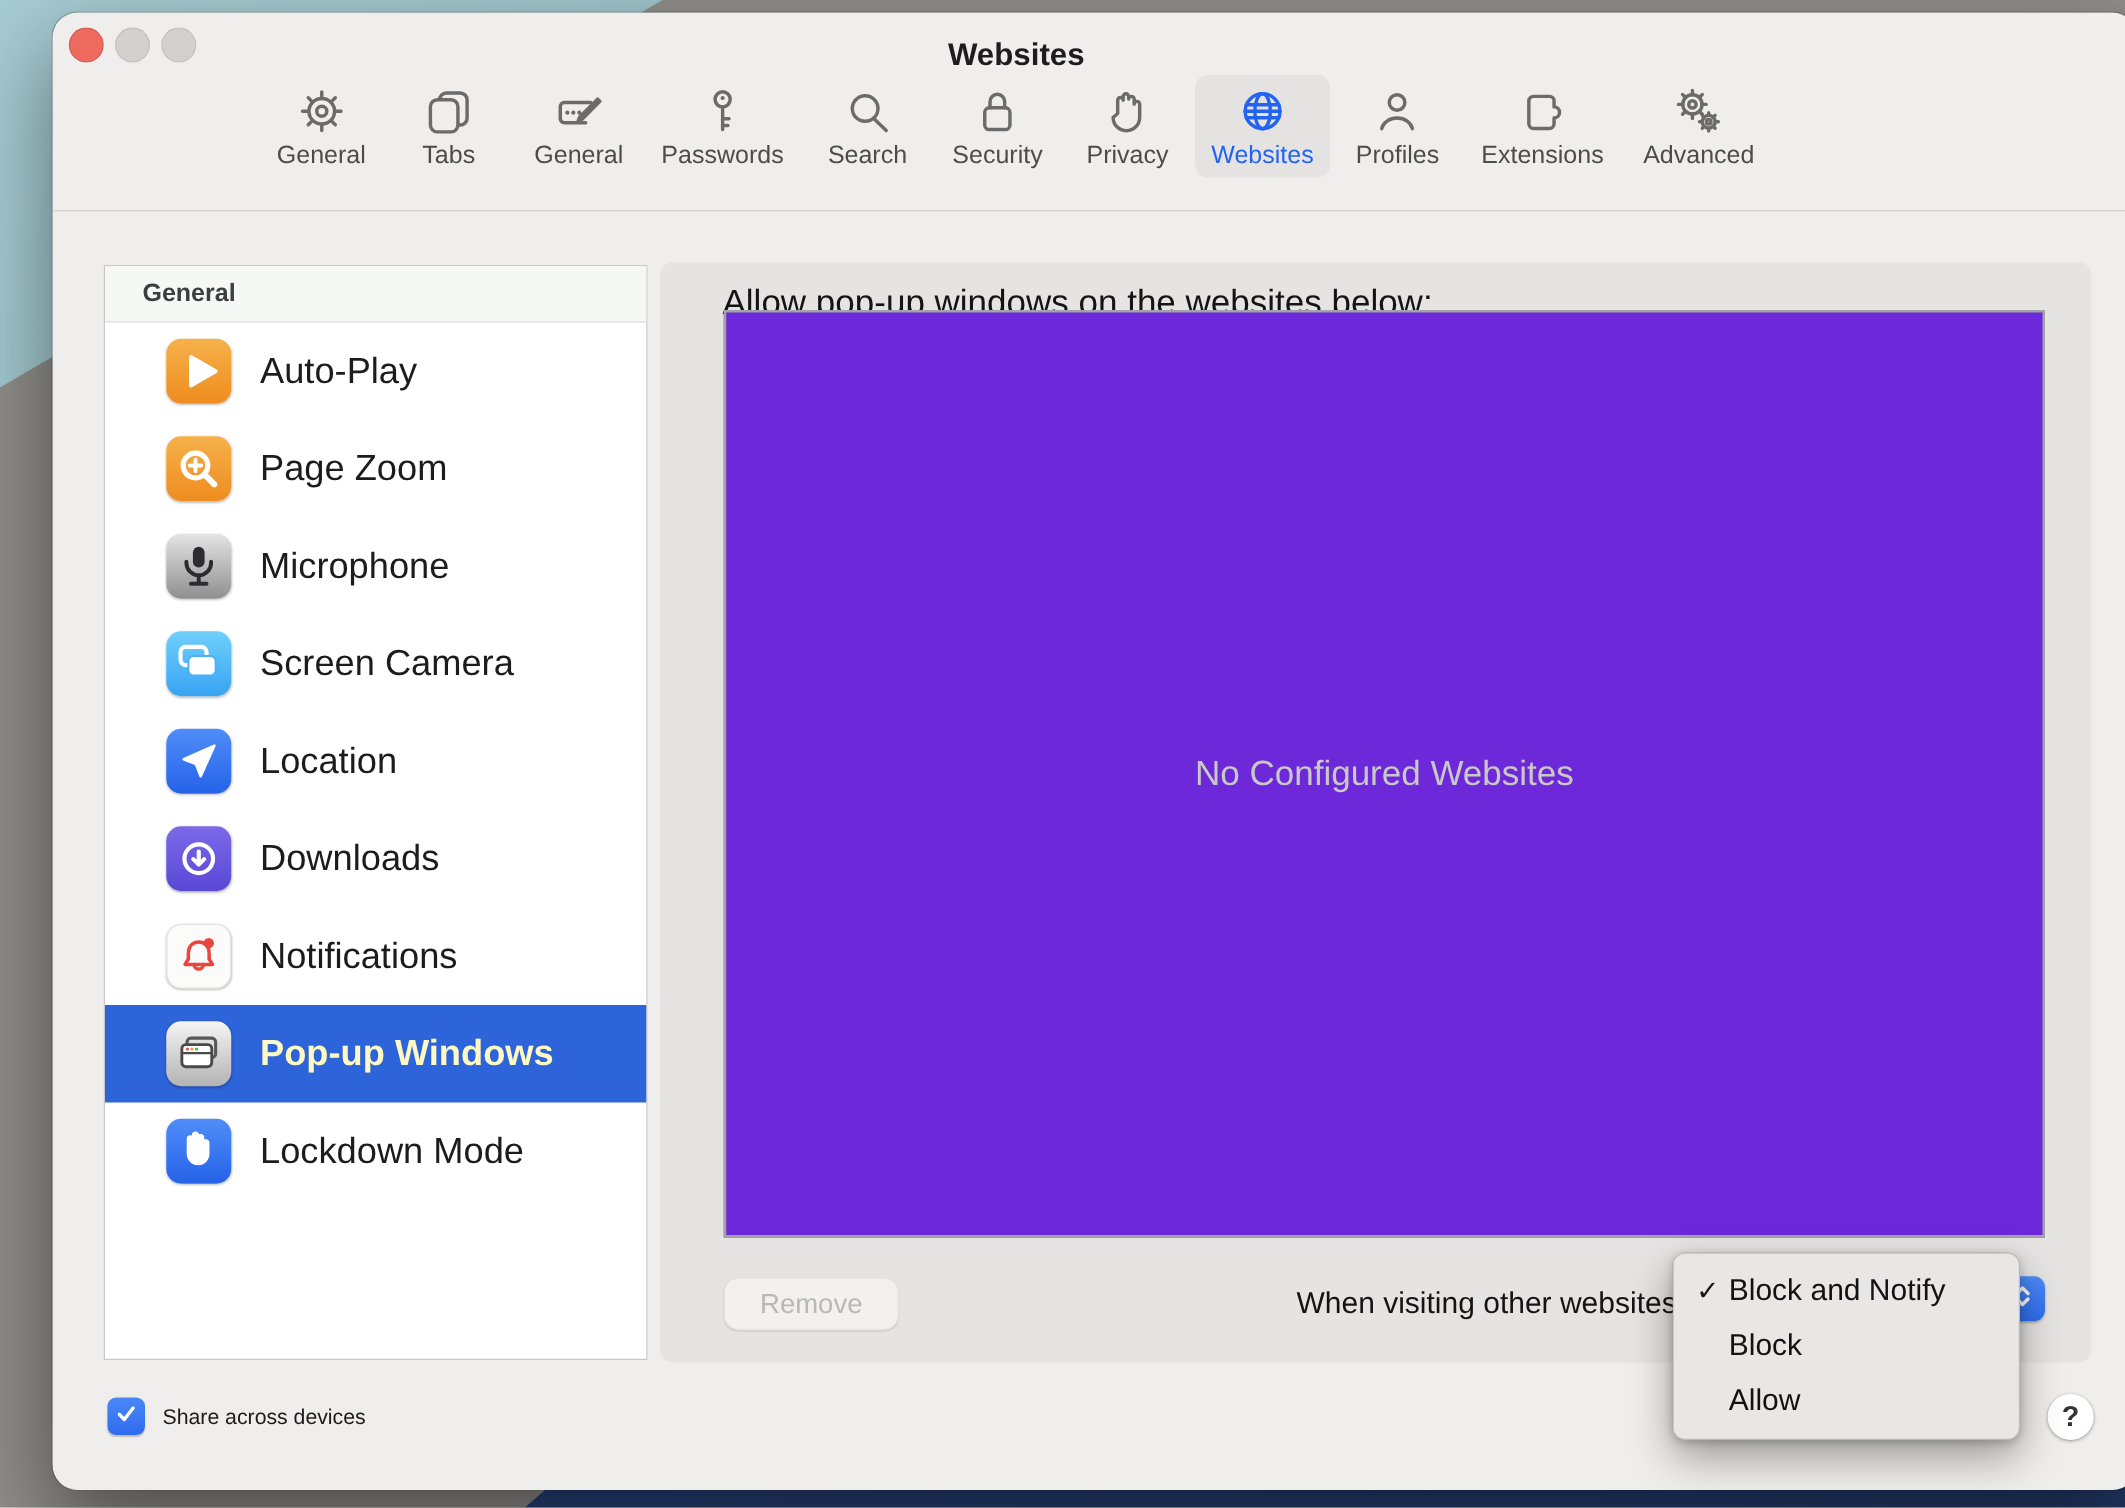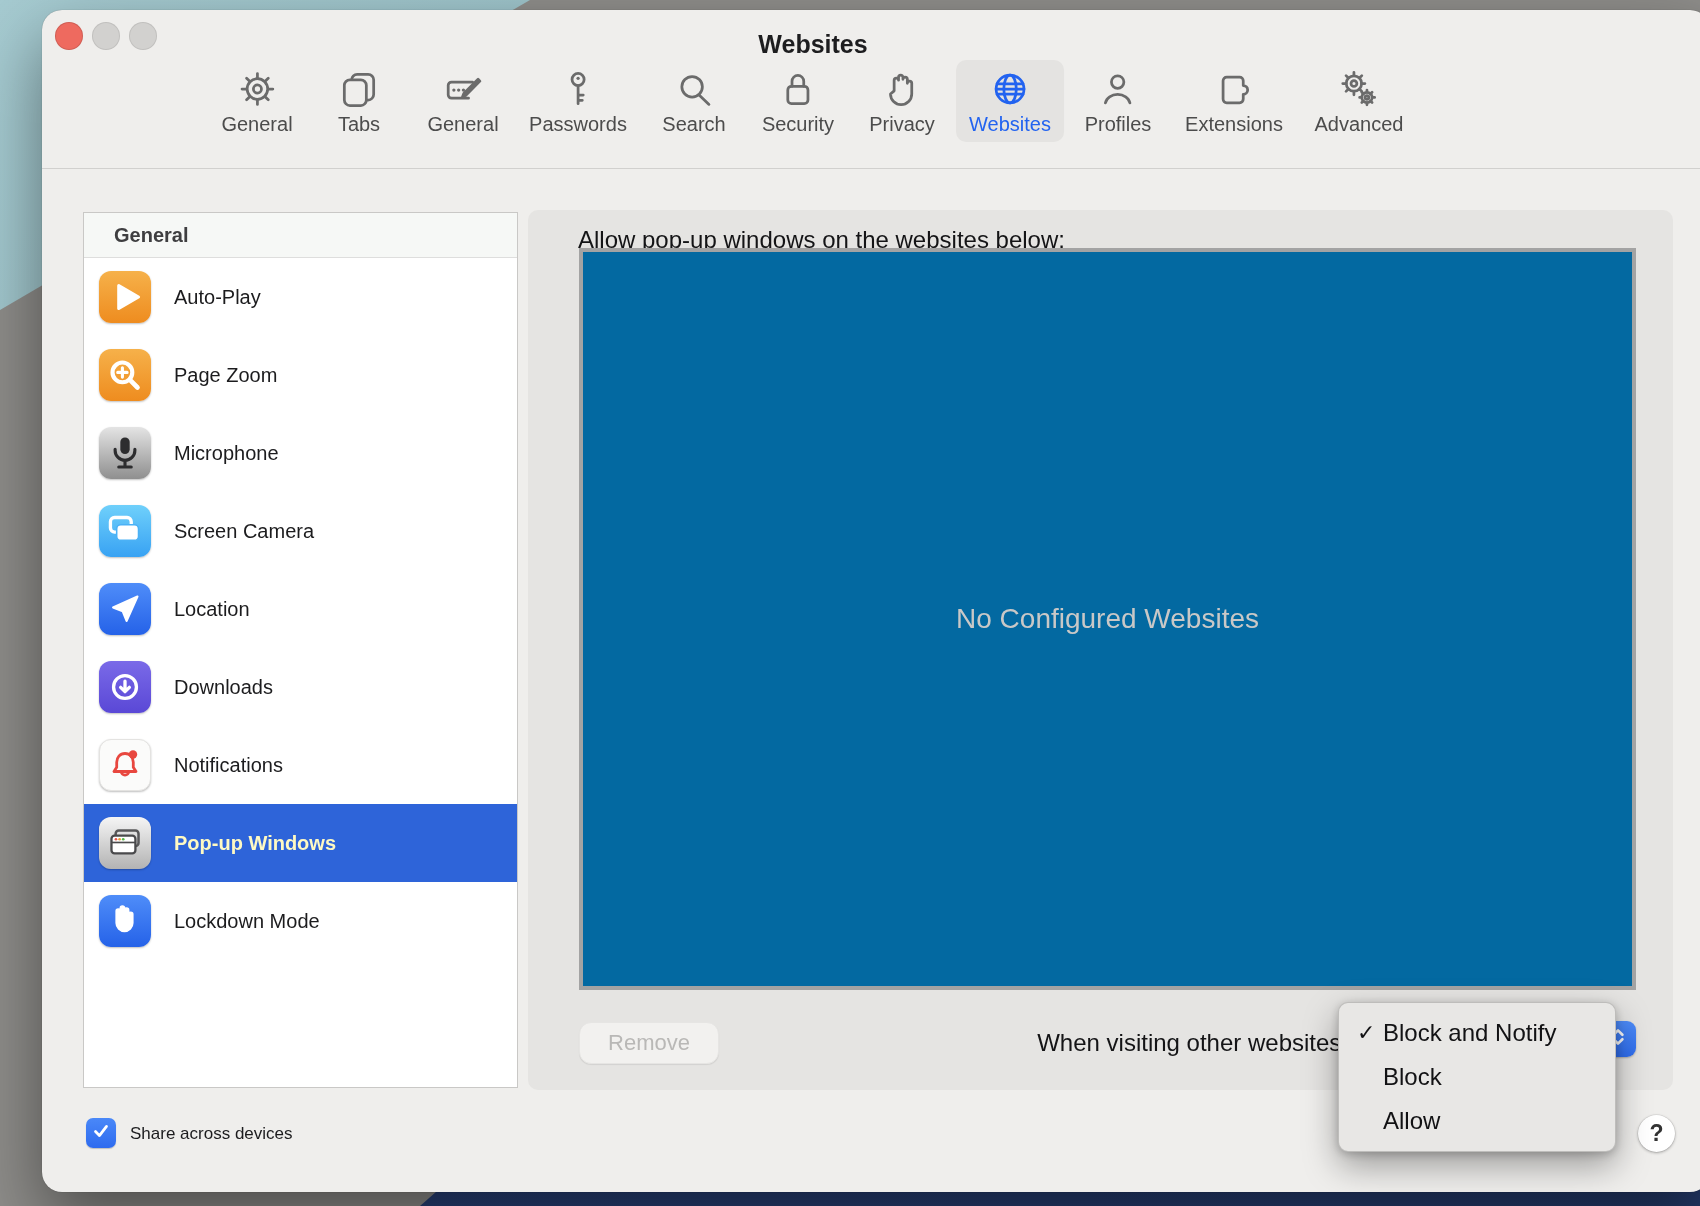--- a/index.html
+++ b/index.html
@@ -27,38 +27,38 @@
   .tb .lbl{font-size:20px;white-space:nowrap;}
   .tb.sel{background:#e4e3e1;color:#2263f0;}
   .ic{stroke:#6b6b6b;fill:none;stroke-width:1.5;stroke-linecap:round;stroke-linejoin:round;}
   .tb.sel .ic{stroke:#2263f0;}
 
   
   .sidebar{position:absolute;left:41px;top:202px;width:435px;height:876px;background:#ffffff;
     border:1px solid #c9c8c6;box-sizing:border-box;}
   .side-header{height:44px;background:#f6f8f6;border-bottom:1px solid #dededd;display:flex;
     align-items:center;padding-left:30px;font-size:20px;font-weight:700;color:#3e3e40;}
-  .row{height:78px;display:flex;align-items:center;padding-left:15px;gap:23px;font-size:20px;color:#1c1c1e;}
+  .row{height:78px;display:flex;align-items:center;padding-left:49px;gap:23px;font-size:29px;color:#1c1c1e;}
   .row.sel{background:#2e64d9;color:#fef9c3;font-weight:700;}
   .sic{width:52px;height:52px;border-radius:12px;flex:0 0 auto;display:flex;align-items:center;
     justify-content:center;box-shadow:0 1px 2px rgba(0,0,0,.25);}
   .sic svg{display:block;}
   .g-orange{background:linear-gradient(180deg,#f6b14a,#ee8c1f);}
   .g-gray{background:linear-gradient(180deg,#e4e4e4,#8f8f8f);}
   .g-sky{background:linear-gradient(180deg,#6fd0fb,#38a2f3);}
   .g-blue{background:linear-gradient(180deg,#4f8df9,#2562e8);}
   .g-indigo{background:linear-gradient(180deg,#7a6ae8,#5a48d6);}
   .g-white{background:#fbfbfa;border:1px solid #e4e3e1;box-sizing:border-box;}
   .g-win{background:linear-gradient(180deg,#f5f5f5,#b3b3b3);}
 
   
   .panel{position:absolute;left:486px;top:200px;width:1145px;height:880px;background:#e5e4e2;border-radius:10px;}
-  .allow{position:absolute;left:50px;top:16px;font-size:24px;color:#141416;}
-  .listbox{position:absolute;left:51px;top:38px;width:1057px;height:742px;background:#0369a1;
-    border:4px solid #a3a3a3;box-sizing:border-box;display:flex;align-items:center;justify-content:center;}
+  .allow{position:absolute;left:50px;top:16px;font-size:28px;color:#141416;}
+  .listbox{position:absolute;left:51px;top:38px;width:1057px;height:742px;background:#6d28d9;
+    border:2px solid #a3a3a3;box-sizing:border-box;display:flex;align-items:center;justify-content:center;}
   .empty{font-size:28px;color:#c9c8c7;}
   .remove{position:absolute;left:51px;top:812px;width:140px;height:42px;border-radius:12px;
     background:#f2f1ef;box-shadow:0 1px 1px rgba(0,0,0,.08);border:1px solid #e6e5e3;box-sizing:border-box;
     display:flex;align-items:center;justify-content:center;font-size:22px;color:#b9b8b6;}
   .when{position:absolute;right:325px;top:812px;height:42px;line-height:42px;font-size:24px;color:#141416;
     white-space:nowrap;}
   .popup-cap{position:absolute;left:1072px;top:811px;width:36px;height:36px;border-radius:9px;
     background:linear-gradient(180deg,#4d8bf8,#2f6ef0);display:flex;align-items:center;justify-content:center;
     box-shadow:0 1px 2px rgba(0,0,0,.25);}
 

